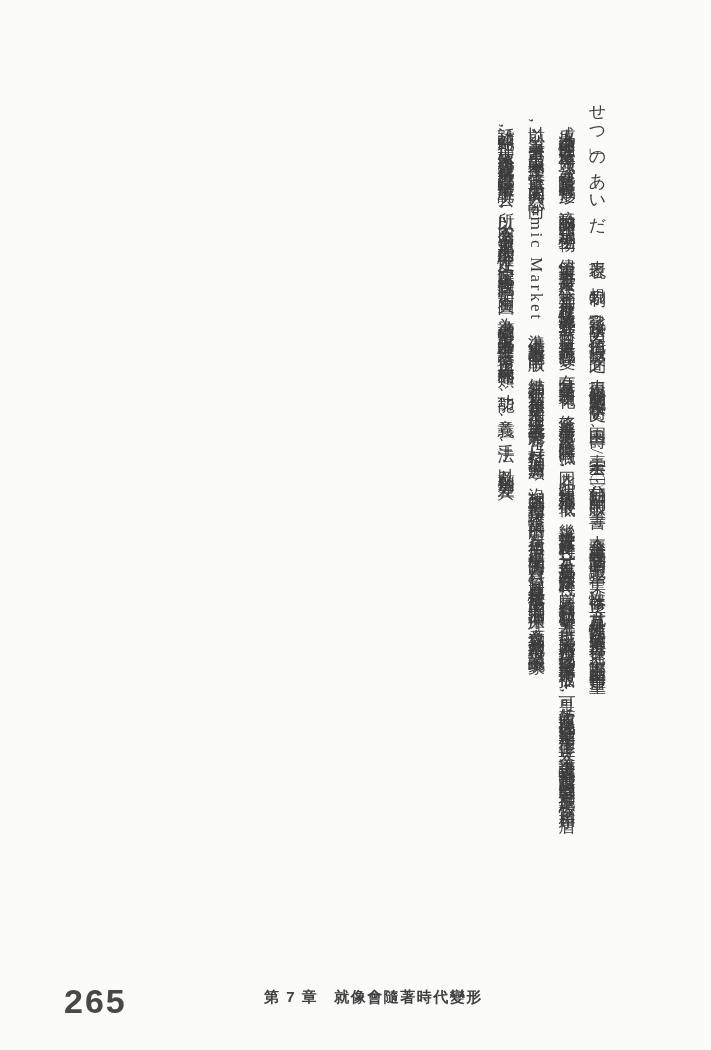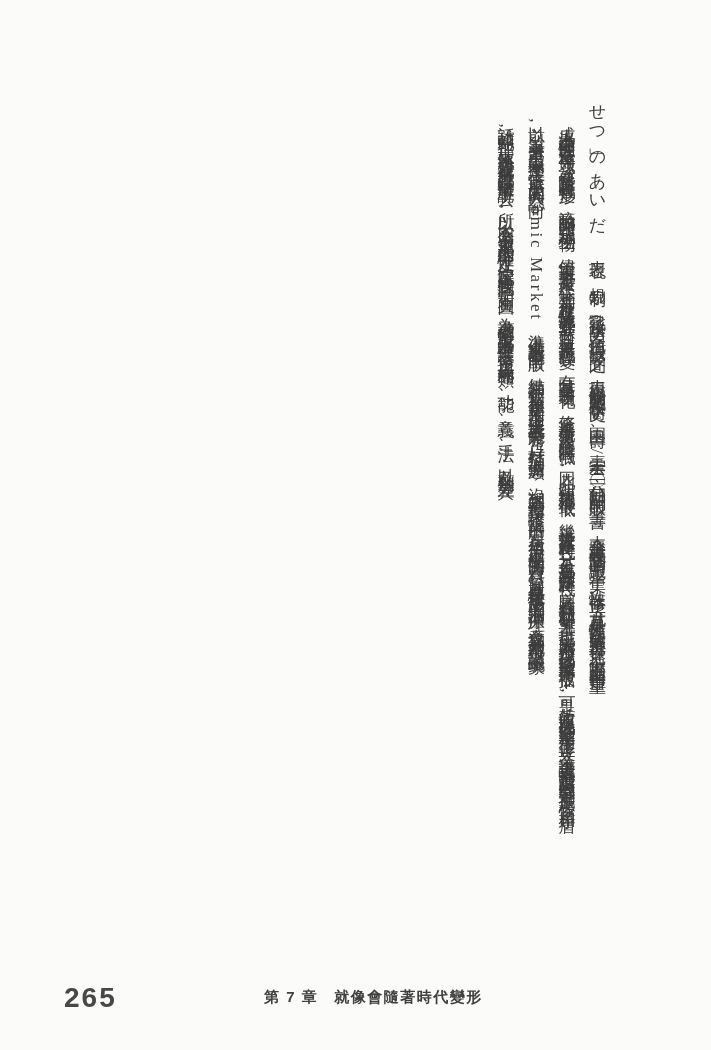--- a/index.html
+++ b/index.html
@@ -35,21 +35,21 @@
   }
   .text-block p.indented {
     text-indent: 1.18em;
   }
   .page-footer-number {
     position: absolute;
     left: 64px;
     top: 982px;
     font-family: "Liberation Sans", "DejaVu Sans", sans-serif;
     font-weight: bold;
-    font-size: 28px;
+    font-size: 34px;
     letter-spacing: 2px;
     color: #484848;
   }
   .chapter-footer {
     position: absolute;
     left: 264px;
     top: 988px;
     font-family: "Liberation Sans", "DejaVu Sans", sans-serif;
     font-weight: bold;
     font-size: 15px;

